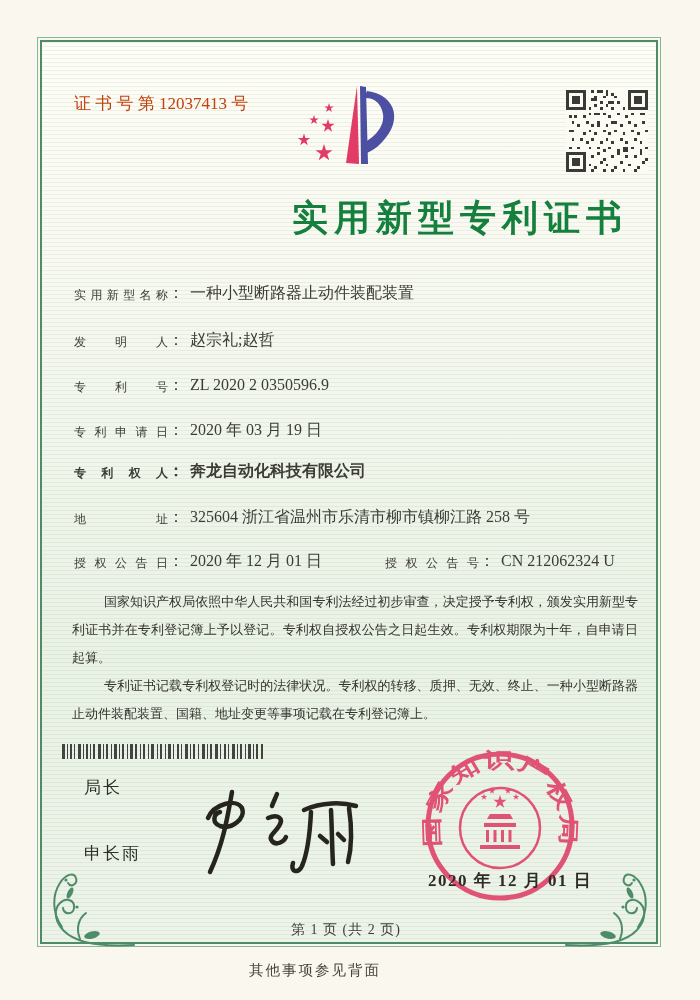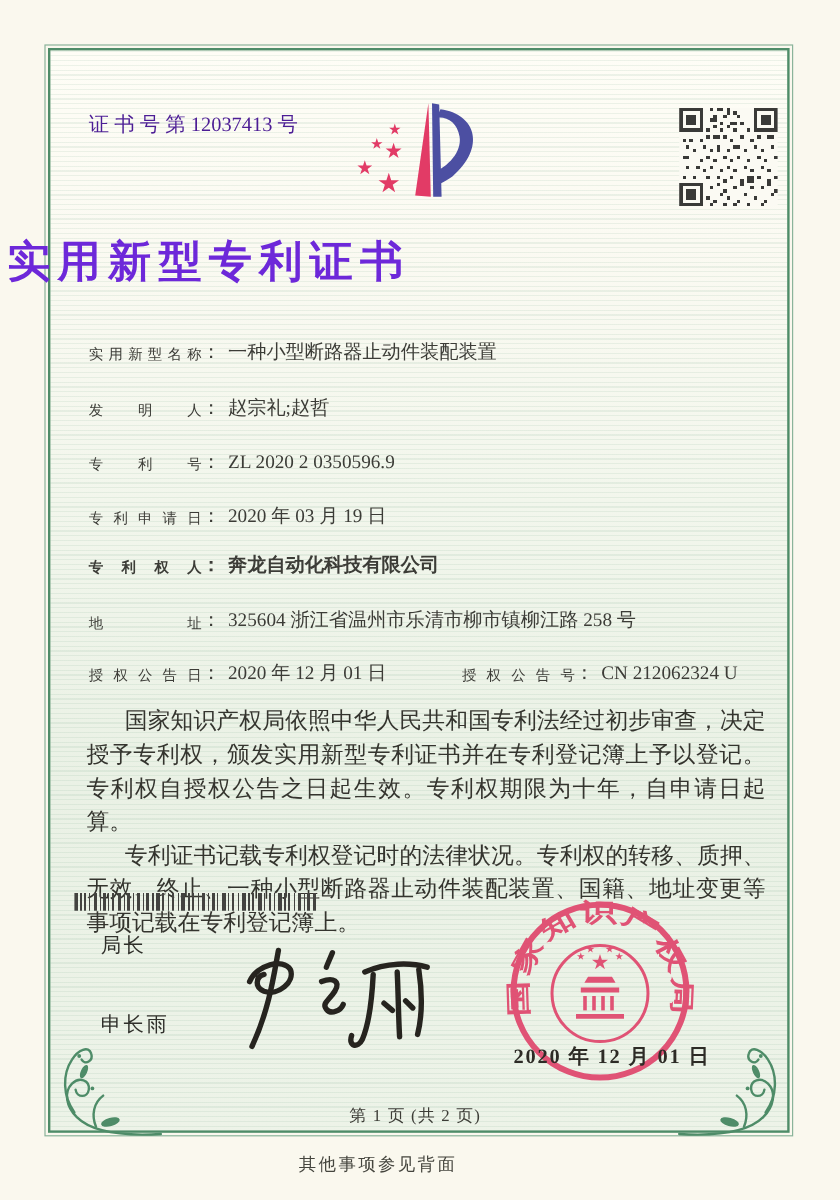--- a/index.html
+++ b/index.html
@@ -14,28 +14,28 @@
     border:1px solid #8ab49a;box-sizing:border-box;
   }
   .frame-inner{
     position:absolute;left:2px;top:2px;right:2px;bottom:2px;
     border:2px solid #4e8c68;box-sizing:border-box;
     background:
       repeating-linear-gradient(180deg, rgba(118,168,138,0.13) 0px, rgba(118,168,138,0.13) 1px, rgba(255,255,255,0) 1px, rgba(255,255,255,0) 4px),
       linear-gradient(180deg,#fefdf6 0%,#fbfaf2 18%,#f2f6ec 42%,#eaf1e5 68%,#edf3e8 100%);
   }
   .abs{position:absolute;}
-  .cert-no{left:74px;top:92px;font-size:17px;color:#4c1d95;}
-  .title{left:0;top:194px;width:628px;text-align:left;font-size:36px;font-weight:bold;
-         letter-spacing:6px;text-indent:6px;color:#6d28d9;}
+  .cert-no{left:74px;top:92px;font-size:17px;color:#c2410c;}
+  .title{left:0;top:194px;width:628px;text-align:right;font-size:36px;font-weight:bold;
+         letter-spacing:6px;text-indent:6px;color:#15803d;}
   .field-row{left:74px;font-size:16px;color:#3c3c37;white-space:nowrap;}
   .flabel{display:inline-block;width:94px;font-size:12px;text-align:justify;text-align-last:justify;vertical-align:bottom;}
   .fcolon{margin-right:6px;}
   .grant2{position:absolute;left:311px;top:0;white-space:nowrap;}
-  .paras{left:72px;top:588px;width:566px;font-size:19px;line-height:28px;text-align:justify;color:#34342e;}
+  .paras{left:72px;top:588px;width:566px;font-size:13px;line-height:28px;text-align:justify;color:#34342e;}
   .paras p{margin:0;text-indent:32px;}
   .signer{left:84px;font-size:17px;color:#2f2f2a;letter-spacing:2px;}
   .seal-date{left:428px;top:869px;font-size:17px;letter-spacing:1.5px;color:#2d2b26;font-weight:bold;}
   .page-info{left:0;top:921px;width:692px;text-align:center;font-size:14px;color:#3d3d37;letter-spacing:1px;}
   .back-note{left:1px;top:961px;width:628px;text-align:center;font-size:14.5px;color:#45453e;letter-spacing:2px;}
   svg{display:block;}
 </style>
 </head>
 <body>
 

